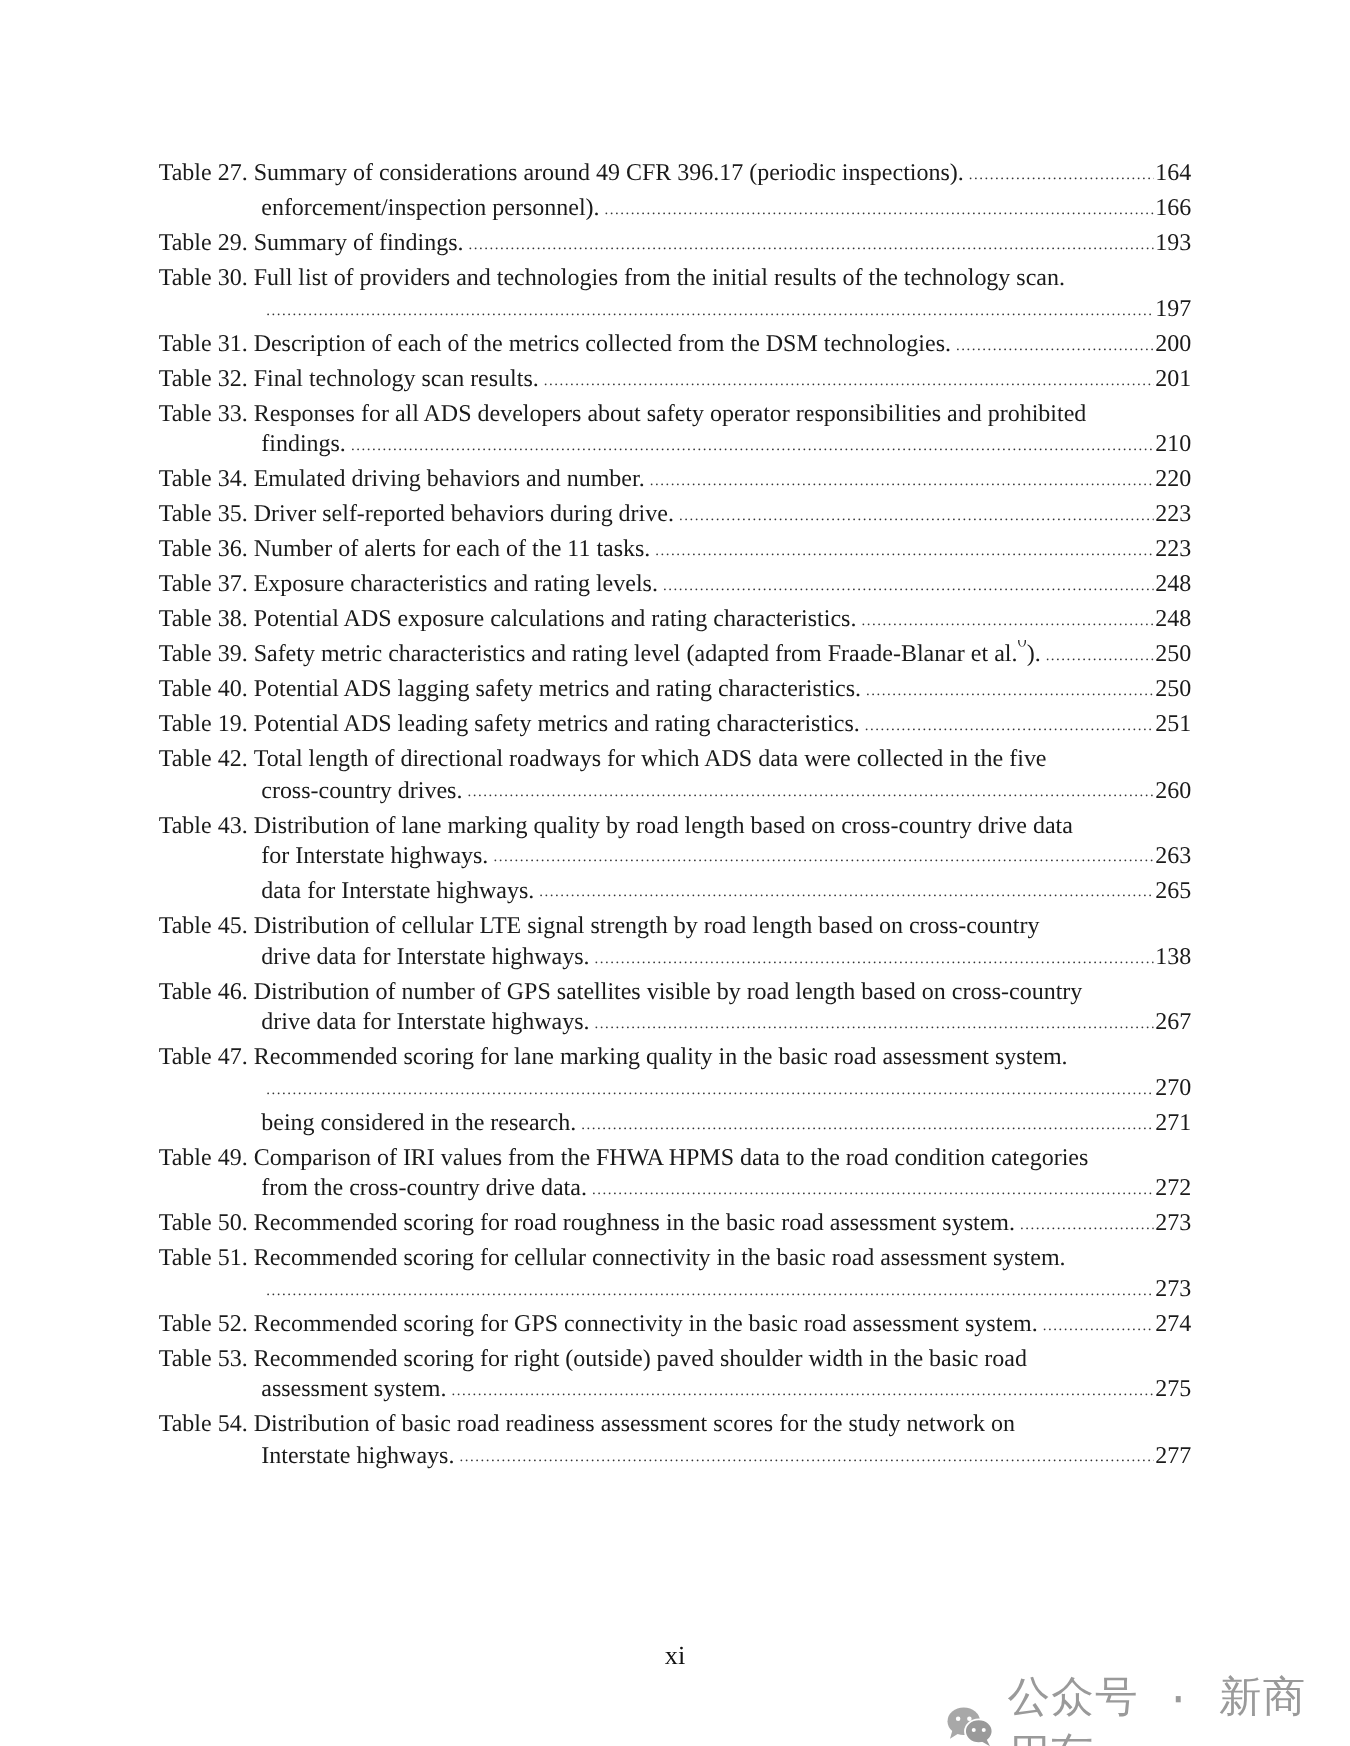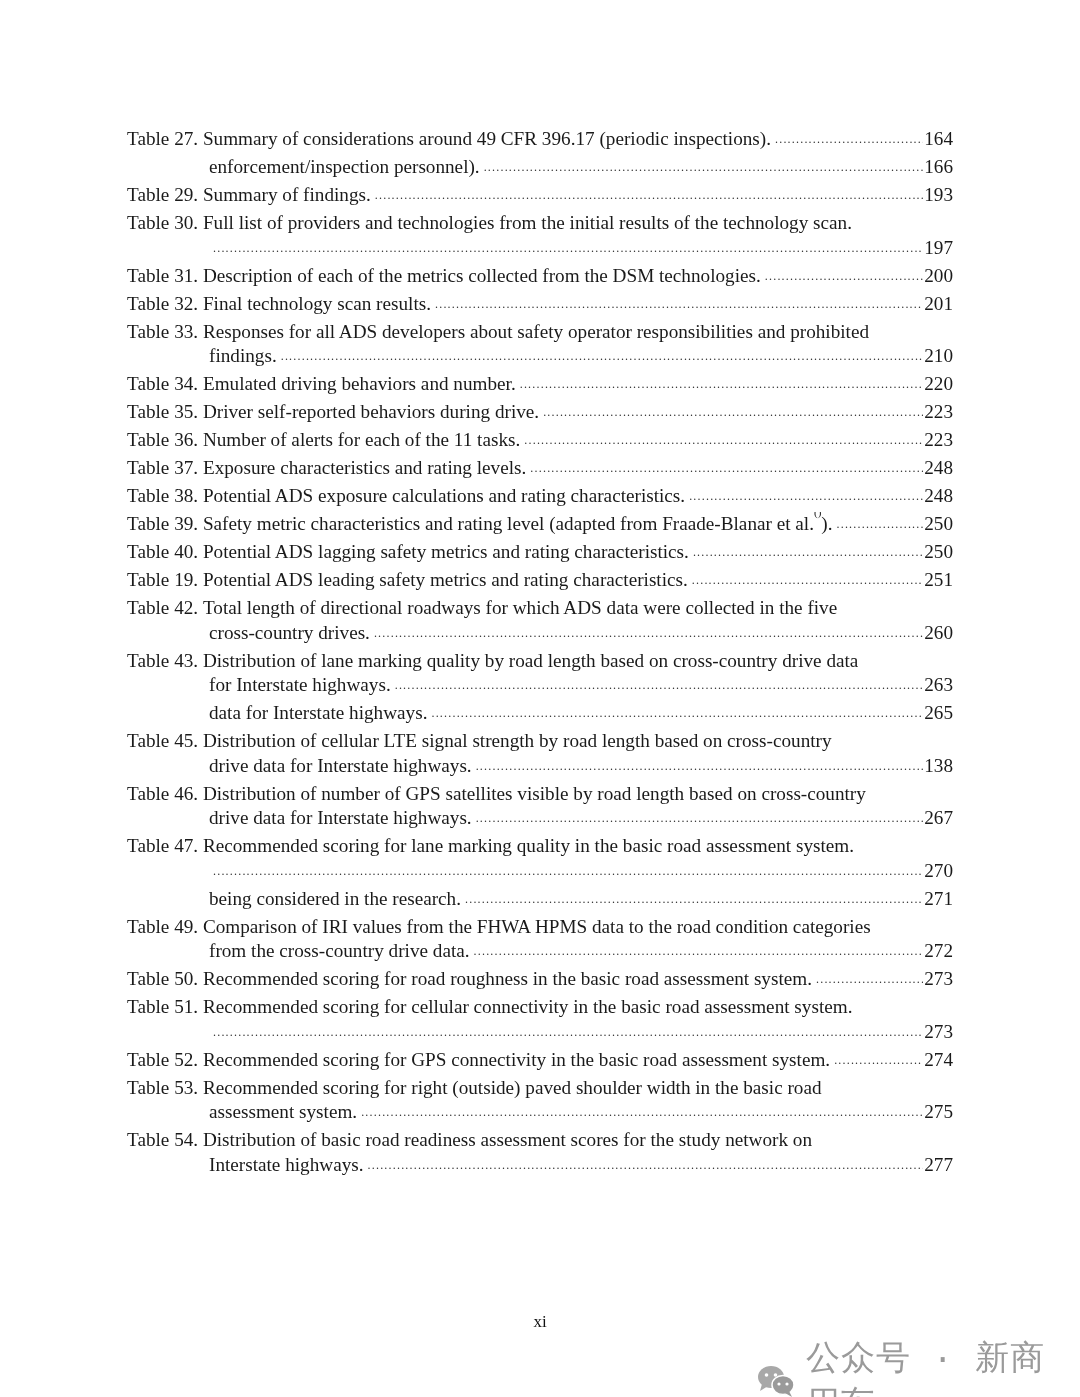--- a/index.html
+++ b/index.html
@@ -58,21 +58,21 @@
       font-size: 11px;
       vertical-align: super;
       line-height: 0;
     }
     .page-number {
       position: absolute;
       left: 0;
       width: 1080px;
       top: 1312px;
       text-align: center;
-      font-size: 17px;
+      font-size: 21px;
       color: #111;
     }
     .watermark {
       position: absolute;
       left: 756px;
       top: 1335px;
       display: flex;
       align-items: center;
       color: #9a9a9a;
       font-family: Liberation Mono, monospace;

